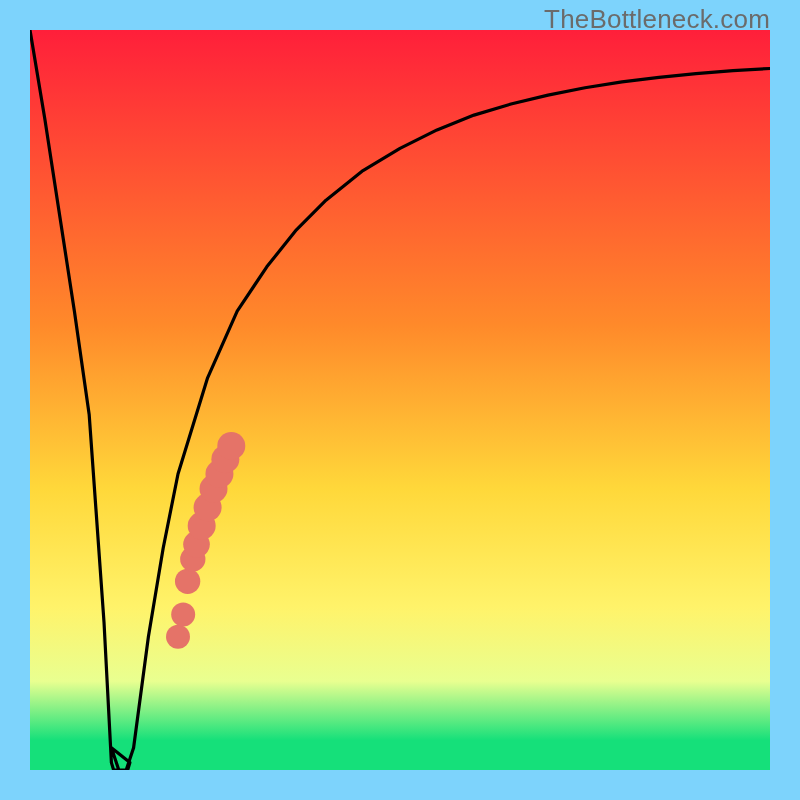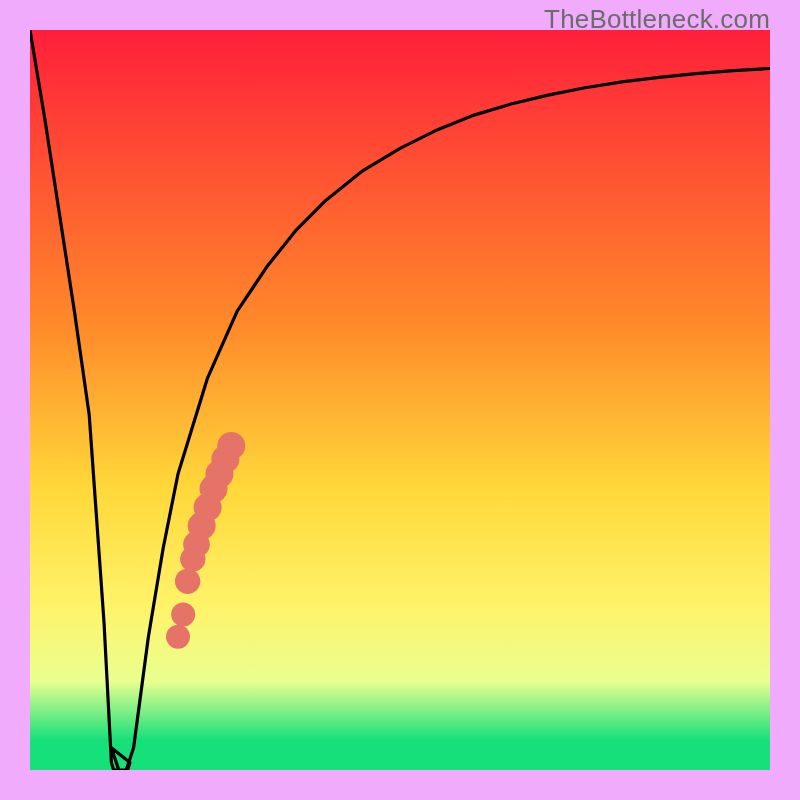--- a/index.html
+++ b/index.html
@@ -8,21 +8,21 @@
     width: 800px;
     height: 800px;
     overflow: hidden;
     background: #000;
     font-family: Arial, Helvetica, sans-serif;
   }
   .frame {
     position: relative;
     width: 800px;
     height: 800px;
-    background: #f0abfc;
+    background: #7dd3fc;
   }
   .plot {
     position: absolute;
     left: 30px;
     top: 30px;
     width: 740px;
     height: 740px;
     overflow: hidden;
   }
   .gradient {

